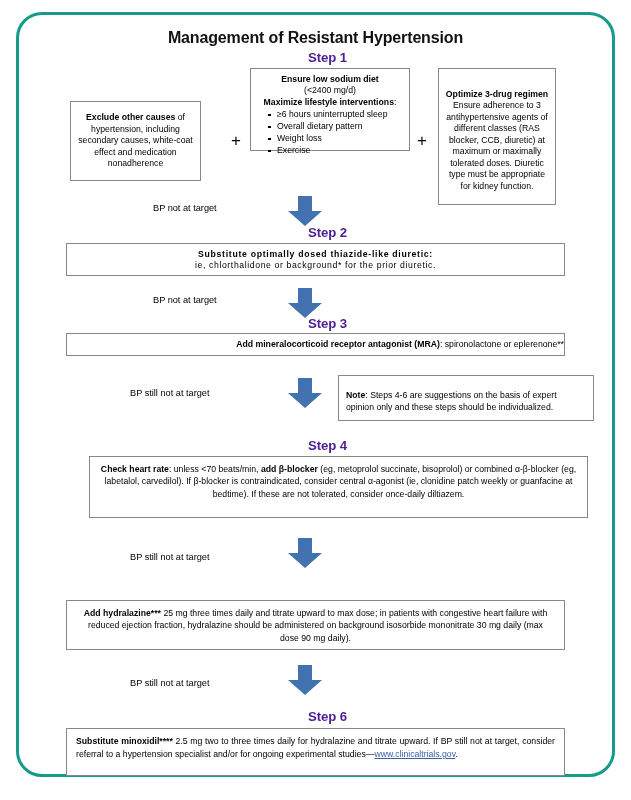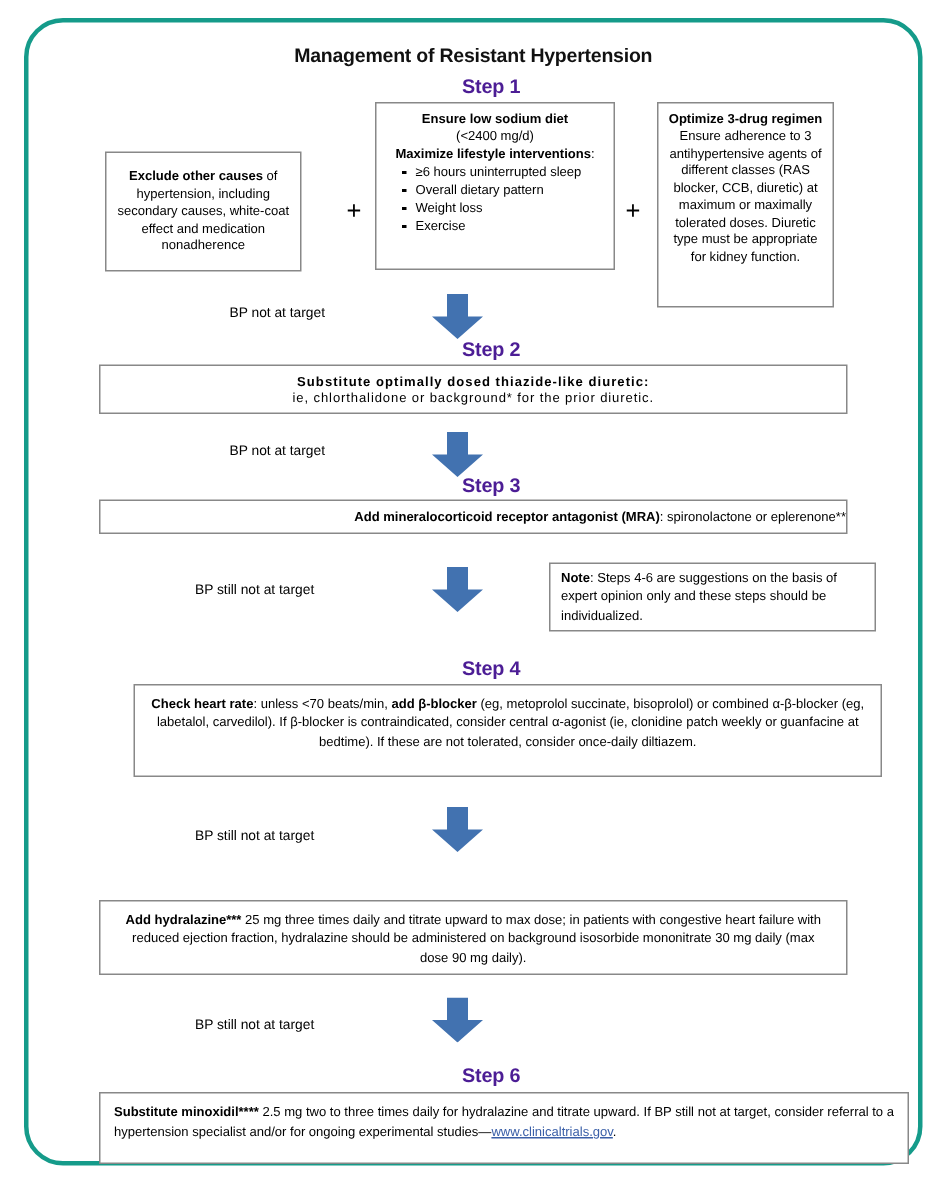--- a/index.html
+++ b/index.html
@@ -44,21 +44,21 @@
     height: 800px;
   }
 
   
   .doc-title {
     position: absolute;
     left: 0;
     top: 29px;
     width: 631px;
     text-align: center;
-    font-size: 13px;
+    font-size: 16px;
     font-weight: bold;
     letter-spacing: -0.15px;
     color: #111111;
   }
 
   .step-label {
     position: absolute;
     width: 631px;
     left: 12px;
     text-align: center;
@@ -93,21 +93,21 @@
     display: flex;
     align-items: center;
     justify-content: center;
   }
   #box-exclude .txt { padding: 0 7px; }
 
   #box-lifestyle {
     left: 250px;
     top: 68px;
     width: 160px;
-    height: 112px;
+    height: 83px;
     padding: 5px 4px 0 4px;
   }
   #box-lifestyle .head { text-align: center; }
   #box-lifestyle ul {
     margin: 1px 0 0 0;
     padding-left: 22px;
     text-align: left;
     list-style: none;
   }
   #box-lifestyle li {
@@ -123,21 +123,21 @@
     width: 2.6px;
     height: 2.6px;
     background: #000;
   }
 
   #box-optimize {
     left: 438px;
     top: 68px;
     width: 118px;
     height: 137px;
-    padding: 5px 5px;
+    padding: 20px 5px;
     text-align: center;
   }
 
   .plus {
     position: absolute;
     font-size: 17px;
     font-weight: 400;
     color: #000;
     line-height: 1;
   }
@@ -162,26 +162,25 @@
     width: 499px;
     height: 23px;
     display: flex;
     align-items: center;
     justify-content: flex-end;
   }
 
   #box-note {
     left: 338px;
     top: 375px;
-    width: 218px;
+    width: 256px;
     height: 46px;
-    padding: 3px 7px;
+    padding: 13px 7px;
     text-align: left;
     line-height: 1.42;
-    margin-left: 28px;
   }
 
   #box-step4 {
     left: 66px;
     top: 456px;
     width: 499px;
     height: 62px;
     padding: 6px 10px;
     text-align: center;
     line-height: 1.42;
@@ -194,21 +193,21 @@
     width: 499px;
     height: 50px;
     padding: 6px 12px;
     text-align: center;
     line-height: 1.42;
   }
 
   #box-step6 {
     left: 66px;
     top: 728px;
-    width: 540px;
+    width: 499px;
     height: 48px;
     padding: 6px 9px;
     text-align: justify;
     line-height: 1.5;
   }
 
   .link {
     color: #3a5fa8;
     text-decoration: underline;
   }

